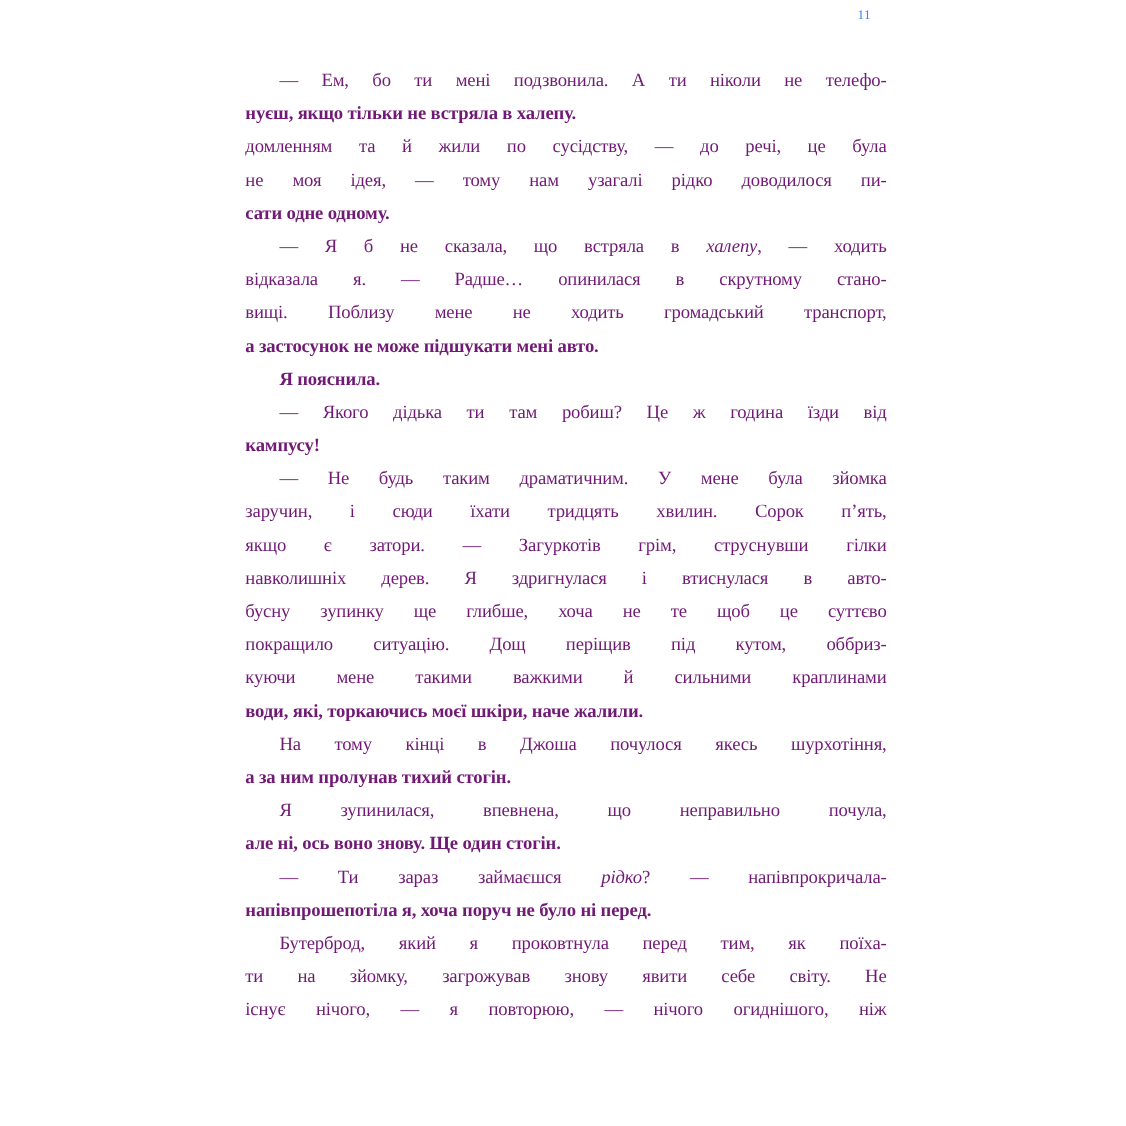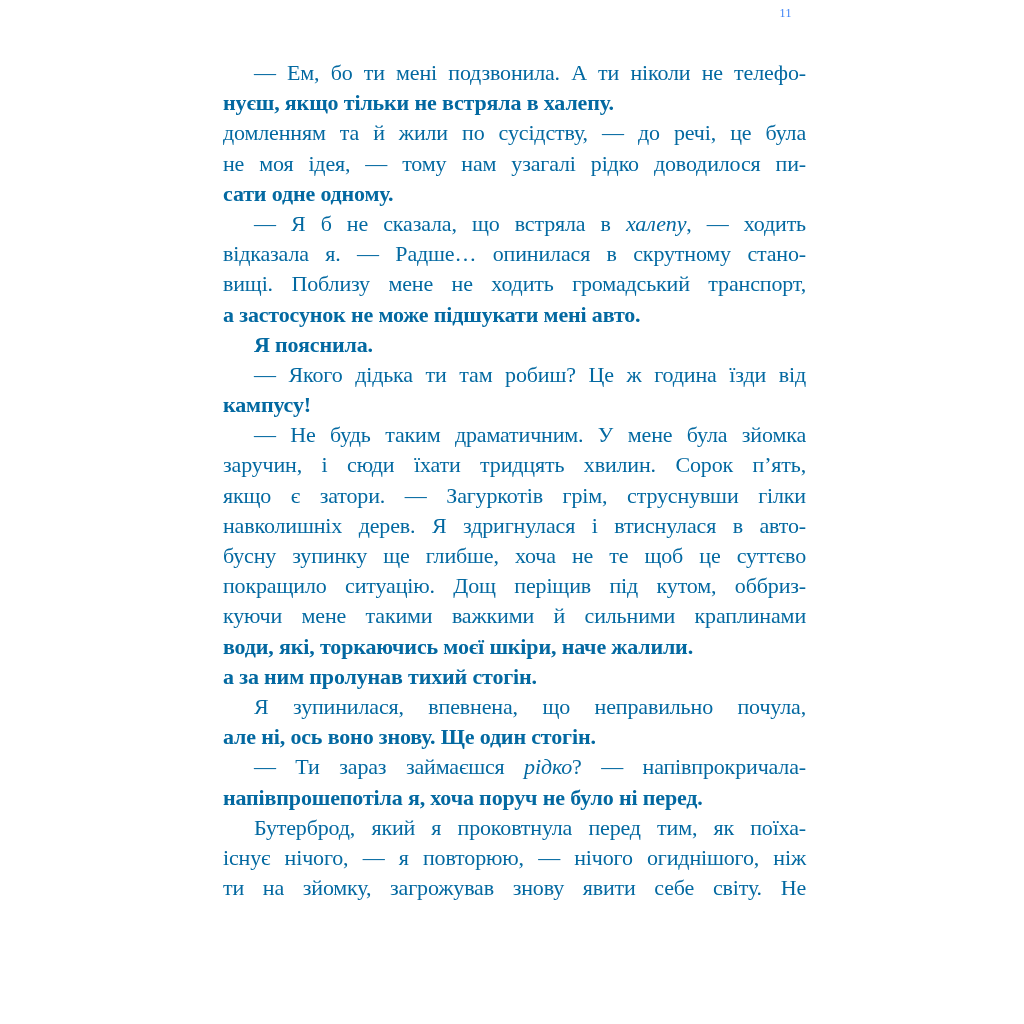--- a/index.html
+++ b/index.html
@@ -23,23 +23,23 @@
     font-size: 12px;
     line-height: 1;
     color: #3b82f6;
     letter-spacing: 0.5px;
   }
   .text-block {
     position: absolute;
     left: 223px;
     top: 58px;
     width: 583px;
-    font-size: 22px;
+    font-size: 17px;
     line-height: 30.2px;
-    color: #0369a1;
+    color: #701a75;
     letter-spacing: -0.15px;
   }
   .line {
     height: 30.2px;
     white-space: nowrap;
     text-align: justify;
     text-align-last: justify;
   }
   .line.end {
     text-align-last: left;
@@ -70,22 +70,23 @@
       <div class="line indent"><span class="seg">— Якого дідька ти там робиш? Це ж година їзди від</span></div>
       <div class="line end"><span class="seg">кампусу!</span></div>
       <div class="line indent"><span class="seg">— Не будь таким драматичним. У мене була зйомка</span></div>
       <div class="line"><span class="seg">заручин, і сюди їхати тридцять хвилин. Сорок п’ять,</span></div>
       <div class="line"><span class="seg">якщо є затори. — Загуркотів грім, струснувши гілки</span></div>
       <div class="line"><span class="seg">навколишніх дерев. Я здригнулася і втиснулася в авто-</span></div>
       <div class="line"><span class="seg">бусну зупинку ще глибше, хоча не те щоб це суттєво</span></div>
       <div class="line"><span class="seg">покращило ситуацію. Дощ періщив під кутом, оббриз-</span></div>
       <div class="line"><span class="seg">куючи мене такими важкими й сильними краплинами</span></div>
       <div class="line end"><span class="seg">води, які, торкаючись моєї шкіри, наче жалили.</span></div>
+      <div class="line indent"><span class="seg">На тому кінці в Джоша почулося якесь шурхотіння,</span></div>
       <div class="line end"><span class="seg">а за ним пролунав тихий стогін.</span></div>
       <div class="line indent"><span class="seg">Я зупинилася, впевнена, що неправильно почула,</span></div>
       <div class="line end"><span class="seg">але ні, ось воно знову. Ще один стогін.</span></div>
       <div class="line indent"><span class="seg">— Ти зараз займаєшся </span><span class="seg italic">рідко</span><span class="seg">? — напівпрокричала-</span></div>
       <div class="line end"><span class="seg">напівпрошепотіла я, хоча поруч не було ні перед.</span></div>
       <div class="line indent"><span class="seg">Бутерброд, який я проковтнула перед тим, як поїха-</span></div>
+      <div class="line"><span class="seg">ти на зйомку, загрожував знову явити себе світу. Не</span></div>
       <div class="line"><span class="seg">існує нічого, — я повторюю, — нічого огиднішого, ніж</span></div>
-      <div class="line"><span class="seg">ти на зйомку, загрожував знову явити себе світу. Не</span></div>
     </div>
 </div>
 
 </body></html>

